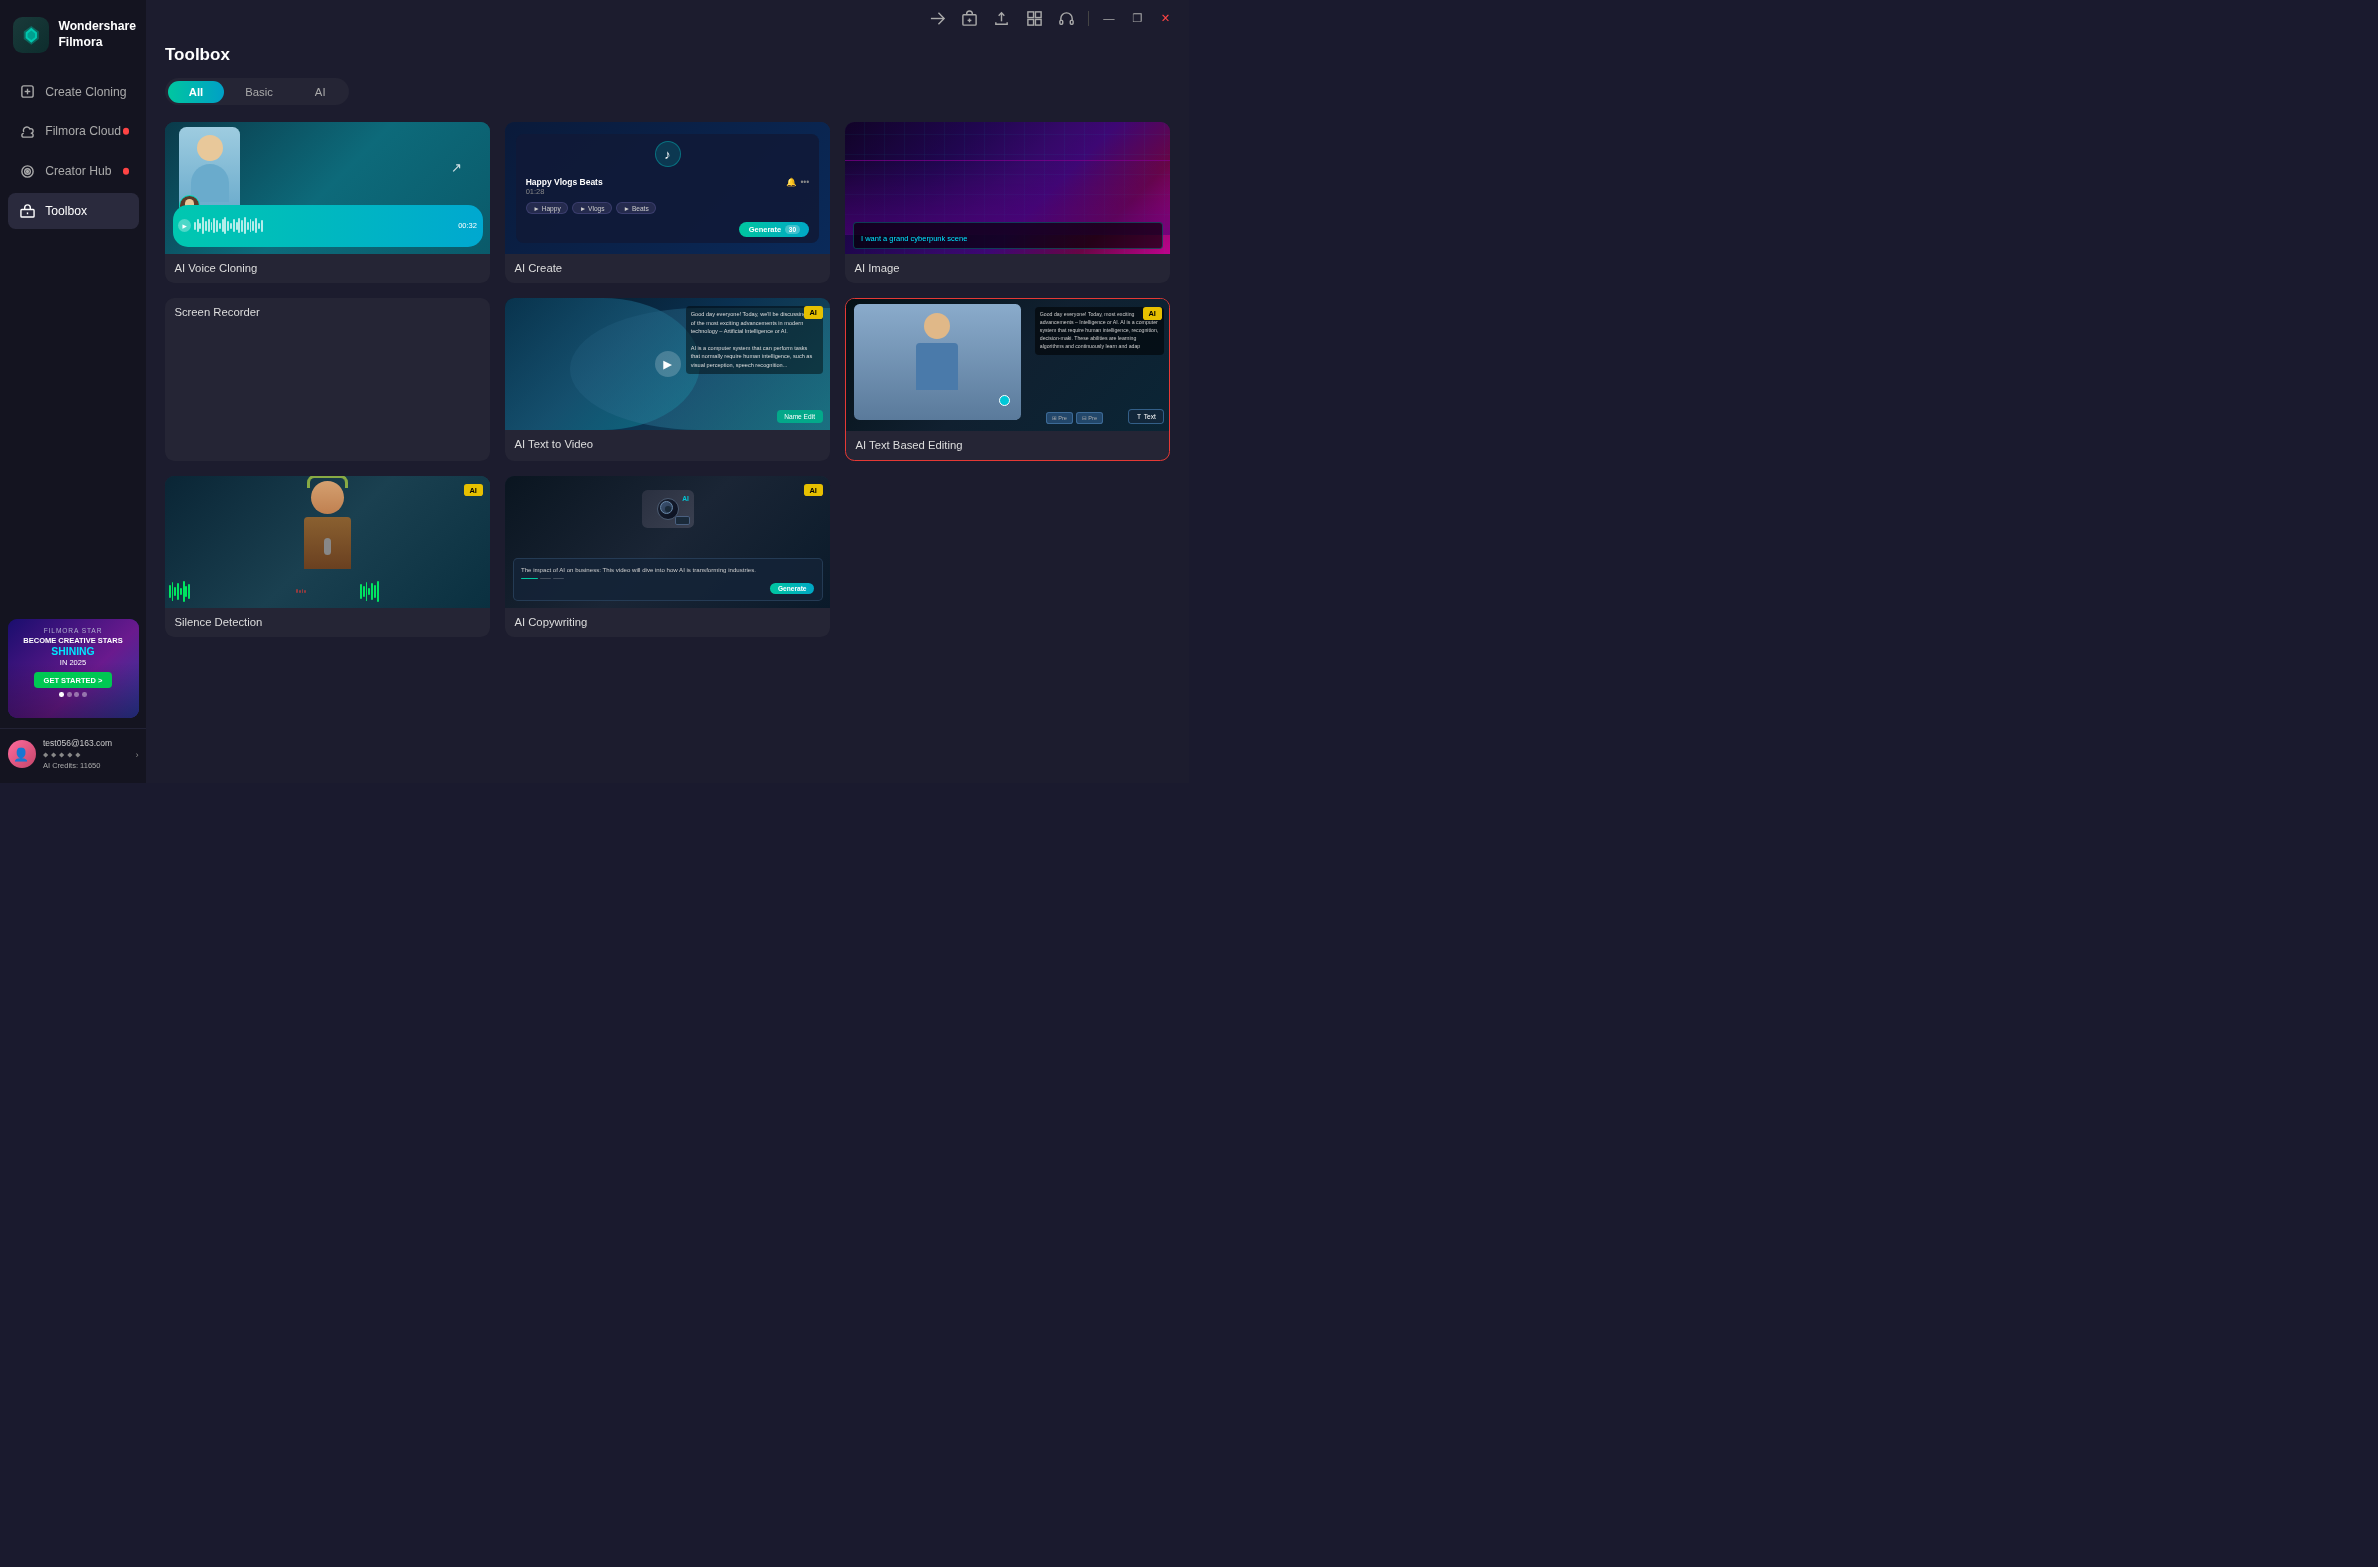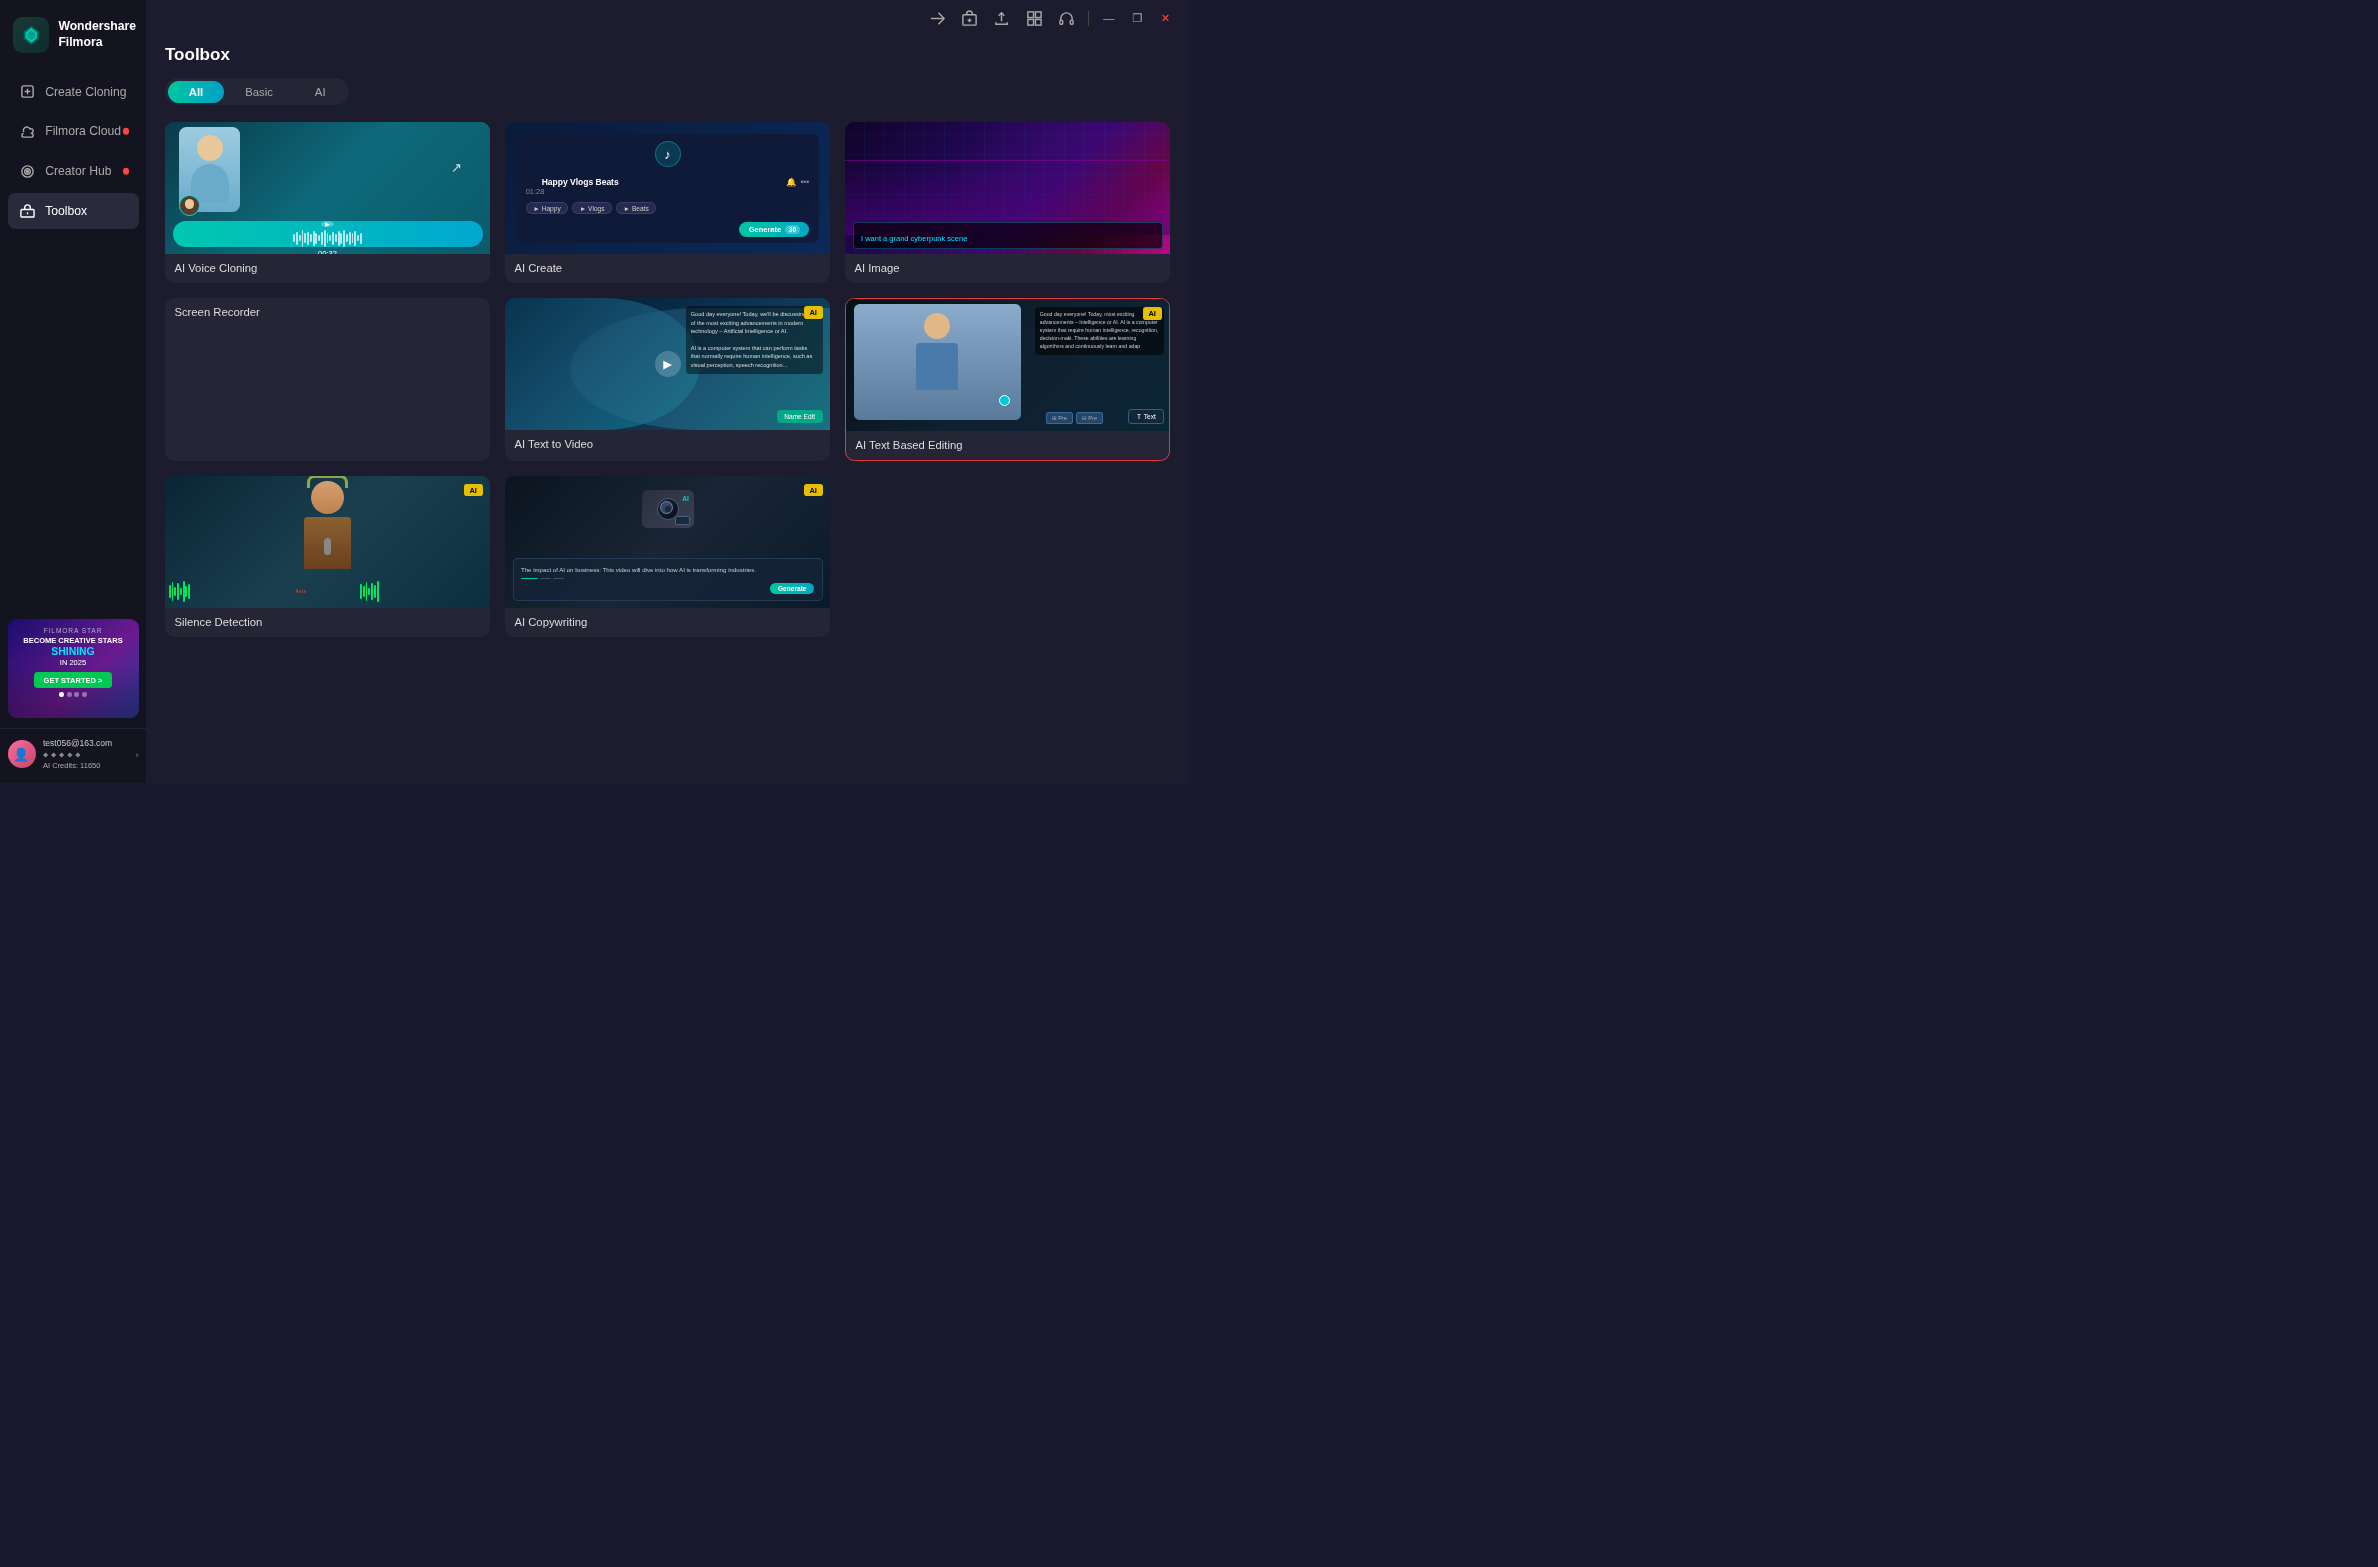--- a/index.html
+++ b/index.html
@@ -631,21 +631,21 @@
 
               <div style="width:26px;height:26px;border-radius:50%;background:#e8c89a;margin:7.5px auto 0;"></div>
 
               <div style="width:38px;height:38px;border-radius:50% 50% 0 0;background:#6aabcc;margin:3.8px auto 0;"></div>
             </div>
 
             <div style="position:absolute;left:14px;bottom:38px;width:21px;height:21px;border-radius:50%;border:1.9px solid #00e5c8;background:#5a3a2a;overflow:hidden;">
               <div style="width:9.4px;height:9.4px;border-radius:50%;background:#e8c89a;margin:2.8px auto 0;"></div>
             </div>
 
-            <div style="position:absolute;bottom:7.5px;left:7.5px;right:7.5px;background:linear-gradient(90deg,#00c8b0,#00a8d0);border-radius:15px;height:26px;display:flex;align-items:center;padding:0 5.6px;gap:2.8px;flex-direction:column;">
+            <div style="position:absolute;bottom:7.5px;left:7.5px;right:7.5px;background:linear-gradient(90deg,#00c8b0,#00a8d0);border-radius:15px;height:42px;display:flex;align-items:center;padding:0 5.6px;gap:2.8px;">
               <div style="width:13px;height:13px;background:rgba(255,255,255,0.3);border-radius:50%;display:flex;align-items:center;justify-content:center;font-size:5.6px;color:#fff;">▶</div>
               <div style="display:flex;align-items:center;gap:0.9px;flex:1;">
                 <div style="width:1.9px;height:7.5px;background:rgba(255,255,255,0.7);border-radius:0.9px;"></div>
                 <div style="width:1.9px;height:13px;background:rgba(255,255,255,0.7);border-radius:0.9px;"></div>
                 <div style="width:1.9px;height:5.6px;background:rgba(255,255,255,0.7);border-radius:0.9px;"></div>
                 <div style="width:1.9px;height:17px;background:rgba(255,255,255,0.7);border-radius:0.9px;"></div>
                 <div style="width:1.9px;height:9.4px;background:rgba(255,255,255,0.7);border-radius:0.9px;"></div>
                 <div style="width:1.9px;height:13px;background:rgba(255,255,255,0.7);border-radius:0.9px;"></div>
                 <div style="width:1.9px;height:7.5px;background:rgba(255,255,255,0.7);border-radius:0.9px;"></div>
                 <div style="width:1.9px;height:15px;background:rgba(255,255,255,0.7);border-radius:0.9px;"></div>
@@ -678,21 +678,21 @@
 
       <div class="tool-card">
         <div class="tool-thumb thumb-music">
           <div class="thumb-inner-visual">
             <div style="position:absolute;inset:0;background:linear-gradient(135deg,#0a1a3a,#0a2a5a);"></div>
 
             <div style="position:absolute;inset:11.3px;background:rgba(15,25,55,0.9);border-radius:7.5px;padding:9.4px;">
 
               <div style="position:absolute;top:7.5px;left:50%;transform:translateX(-50%);width:26px;height:26px;background:rgba(0,180,180,0.2);border-radius:50%;border:0.9px solid rgba(0,200,200,0.4);display:flex;align-items:center;justify-content:center;font-size:13px;">♪</div>
 
-              <div style="margin-top:34px;display:flex;justify-content:space-between;align-items:center;margin-left:16px;">
+              <div style="margin-top:34px;display:flex;justify-content:space-between;align-items:center;">
                 <span style="font-size:8.5px;color:#fff;font-weight:600;">Happy Vlogs Beats</span>
                 <div style="display:flex;align-items:center;gap:3.8px;">
                   <span style="font-size:8.5px;color:#888;">🔔</span>
                   <span style="font-size:8.5px;color:#888;">•••</span>
                 </div>
               </div>
               <div style="font-size:7.5px;color:#888;margin-bottom:5.6px;">01:28</div>
 
               <div style="display:flex;gap:3.8px;flex-wrap:wrap;margin-bottom:7.5px;">
                 <span style="background:rgba(60,60,100,0.5);border:0.9px solid rgba(80,80,140,0.5);border-radius:9.4px;padding:1.9px 6.6px;font-size:6.6px;color:#ccc;">► Happy</span>

